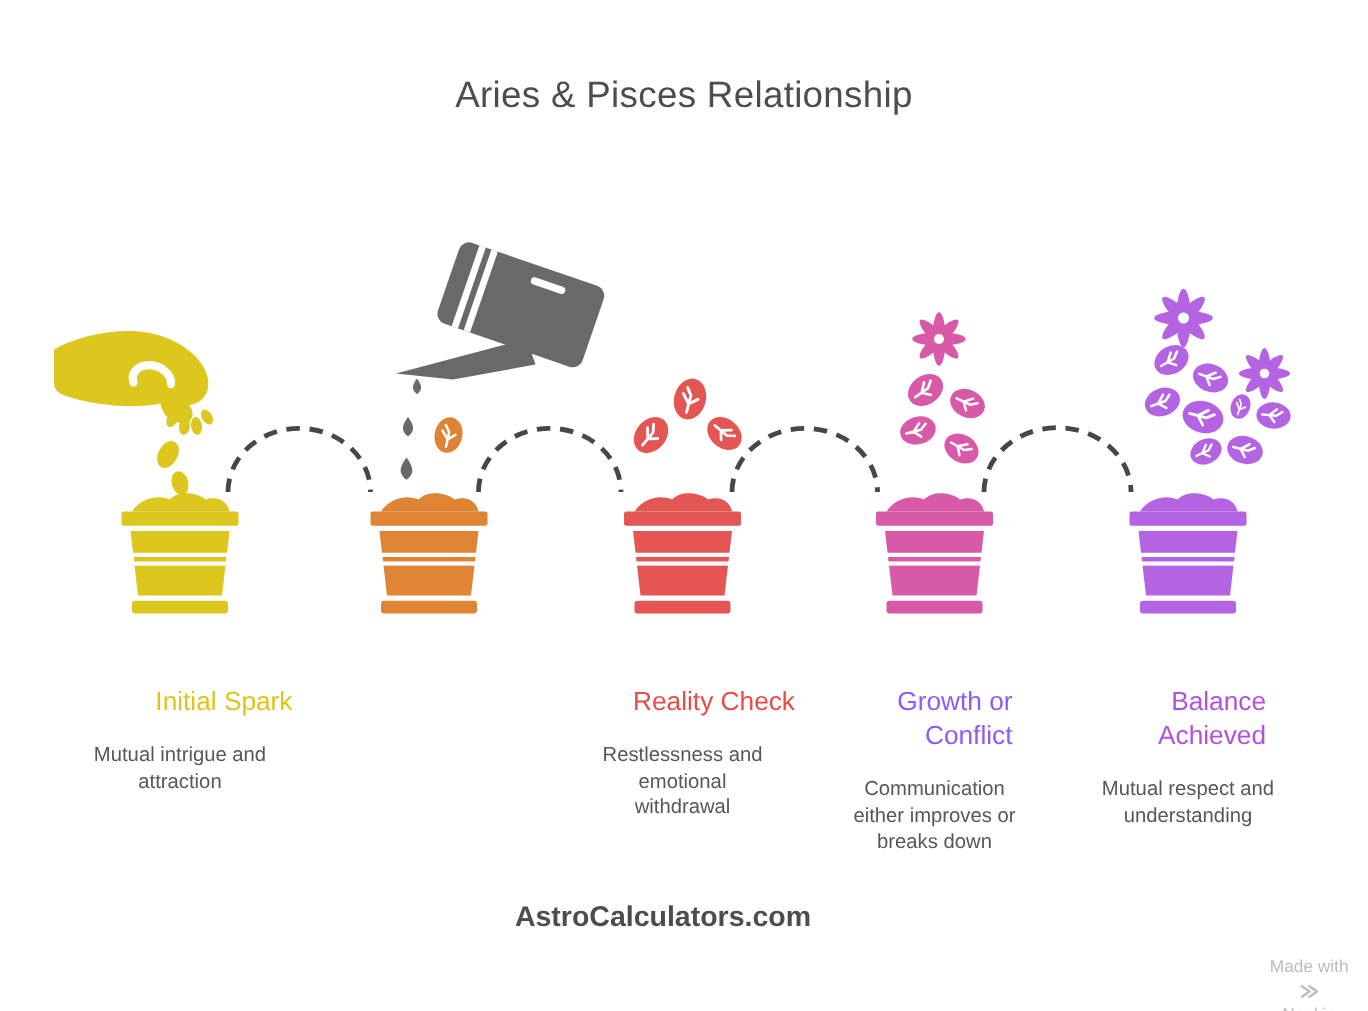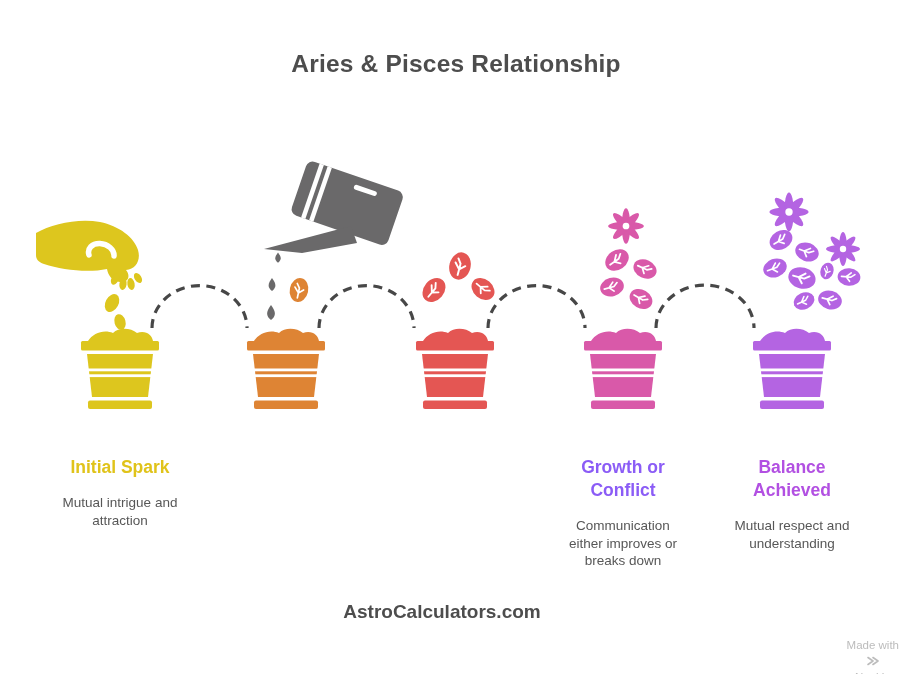--- a/index.html
+++ b/index.html
@@ -1,23 +1,23 @@
 <!DOCTYPE html>
 <html><head>
 <meta charset="utf-8">
 <style>
   html,body{margin:0;padding:0;background:#ffffff;}
   .canvas{position:relative;width:912px;height:674px;background:#fff;overflow:hidden;
           font-family:"Liberation Sans", sans-serif;}
   .title{position:absolute;top:50px;left:0;width:912px;text-align:center;
-         font-size:24.5px;font-weight:bold;color:#4d4d4d;letter-spacing:.2px;}
+         font-size:24.5px;font-weight:normal;color:#4d4d4d;letter-spacing:.2px;}
   .art{position:absolute;top:0;left:0;}
   .stage-col{position:absolute;top:456px;width:170px;text-align:center;}
   .c1{left:35px}.c2{left:201px}.c3{left:370px}.c4{left:538px}.c5{left:707px}
-  .stage-name{font-size:17.5px;font-weight:bold;line-height:23px;margin:0 auto 15px auto;}
+  .stage-name{font-size:17.5px;font-weight:normal;line-height:23px;margin:0 auto 15px auto;text-align:right;}
   .hw{max-width:150px}.hn{max-width:104px}
   .stage-desc{font-size:13.5px;line-height:17.5px;color:#575757;margin:4px auto;}
   .sw1{max-width:142px}.sw2{max-width:152px}.sw3{max-width:120px}.sw4{max-width:128px}.sw5{max-width:142px}
   .site{position:absolute;top:601px;left:0;width:884px;text-align:center;
         font-size:19px;font-weight:bold;color:#4d4d4d;}
   .watermark{position:absolute;top:639px;right:13px;display:flex;align-items:center;gap:4px;
              font-size:11.5px;color:#bcbcbc;flex-direction:column;}
   .watermark svg{display:block;}
 </style>
 </head>
@@ -121,20 +121,24 @@
       <use href="#bud" transform="translate(804,301) rotate(-25) scale(0.9)"></use>
       <use href="#bud" transform="translate(830,300) rotate(15)"></use>
       <use href="#pot" x="752" y="330"></use>
     </g>
   </svg>
 
   <div class="stage-col c1">
     <div class="stage-name hw" style="color: rgb(224, 195, 26);">Initial Spark</div>
     <div class="stage-desc sw1">Mutual intrigue and attraction</div>
   </div>
+  <div class="stage-col c3">
+    <div class="stage-name hw" style="color: rgb(236, 75, 69);">Reality Check</div>
+    <div class="stage-desc sw3">Restlessness and emotional withdrawal</div>
+  </div>
   <div class="stage-col c4">
     <div class="stage-name hn" style="color: #8b5cf6;">Growth or Conflict</div>
     <div class="stage-desc sw4">Communication either improves or breaks down</div>
   </div>
   <div class="stage-col c5">
     <div class="stage-name hn" style="color: rgb(178, 80, 226);">Balance Achieved</div>
     <div class="stage-desc sw5">Mutual respect and understanding</div>
   </div>
 
   <div class="site">AstroCalculators.com</div>

